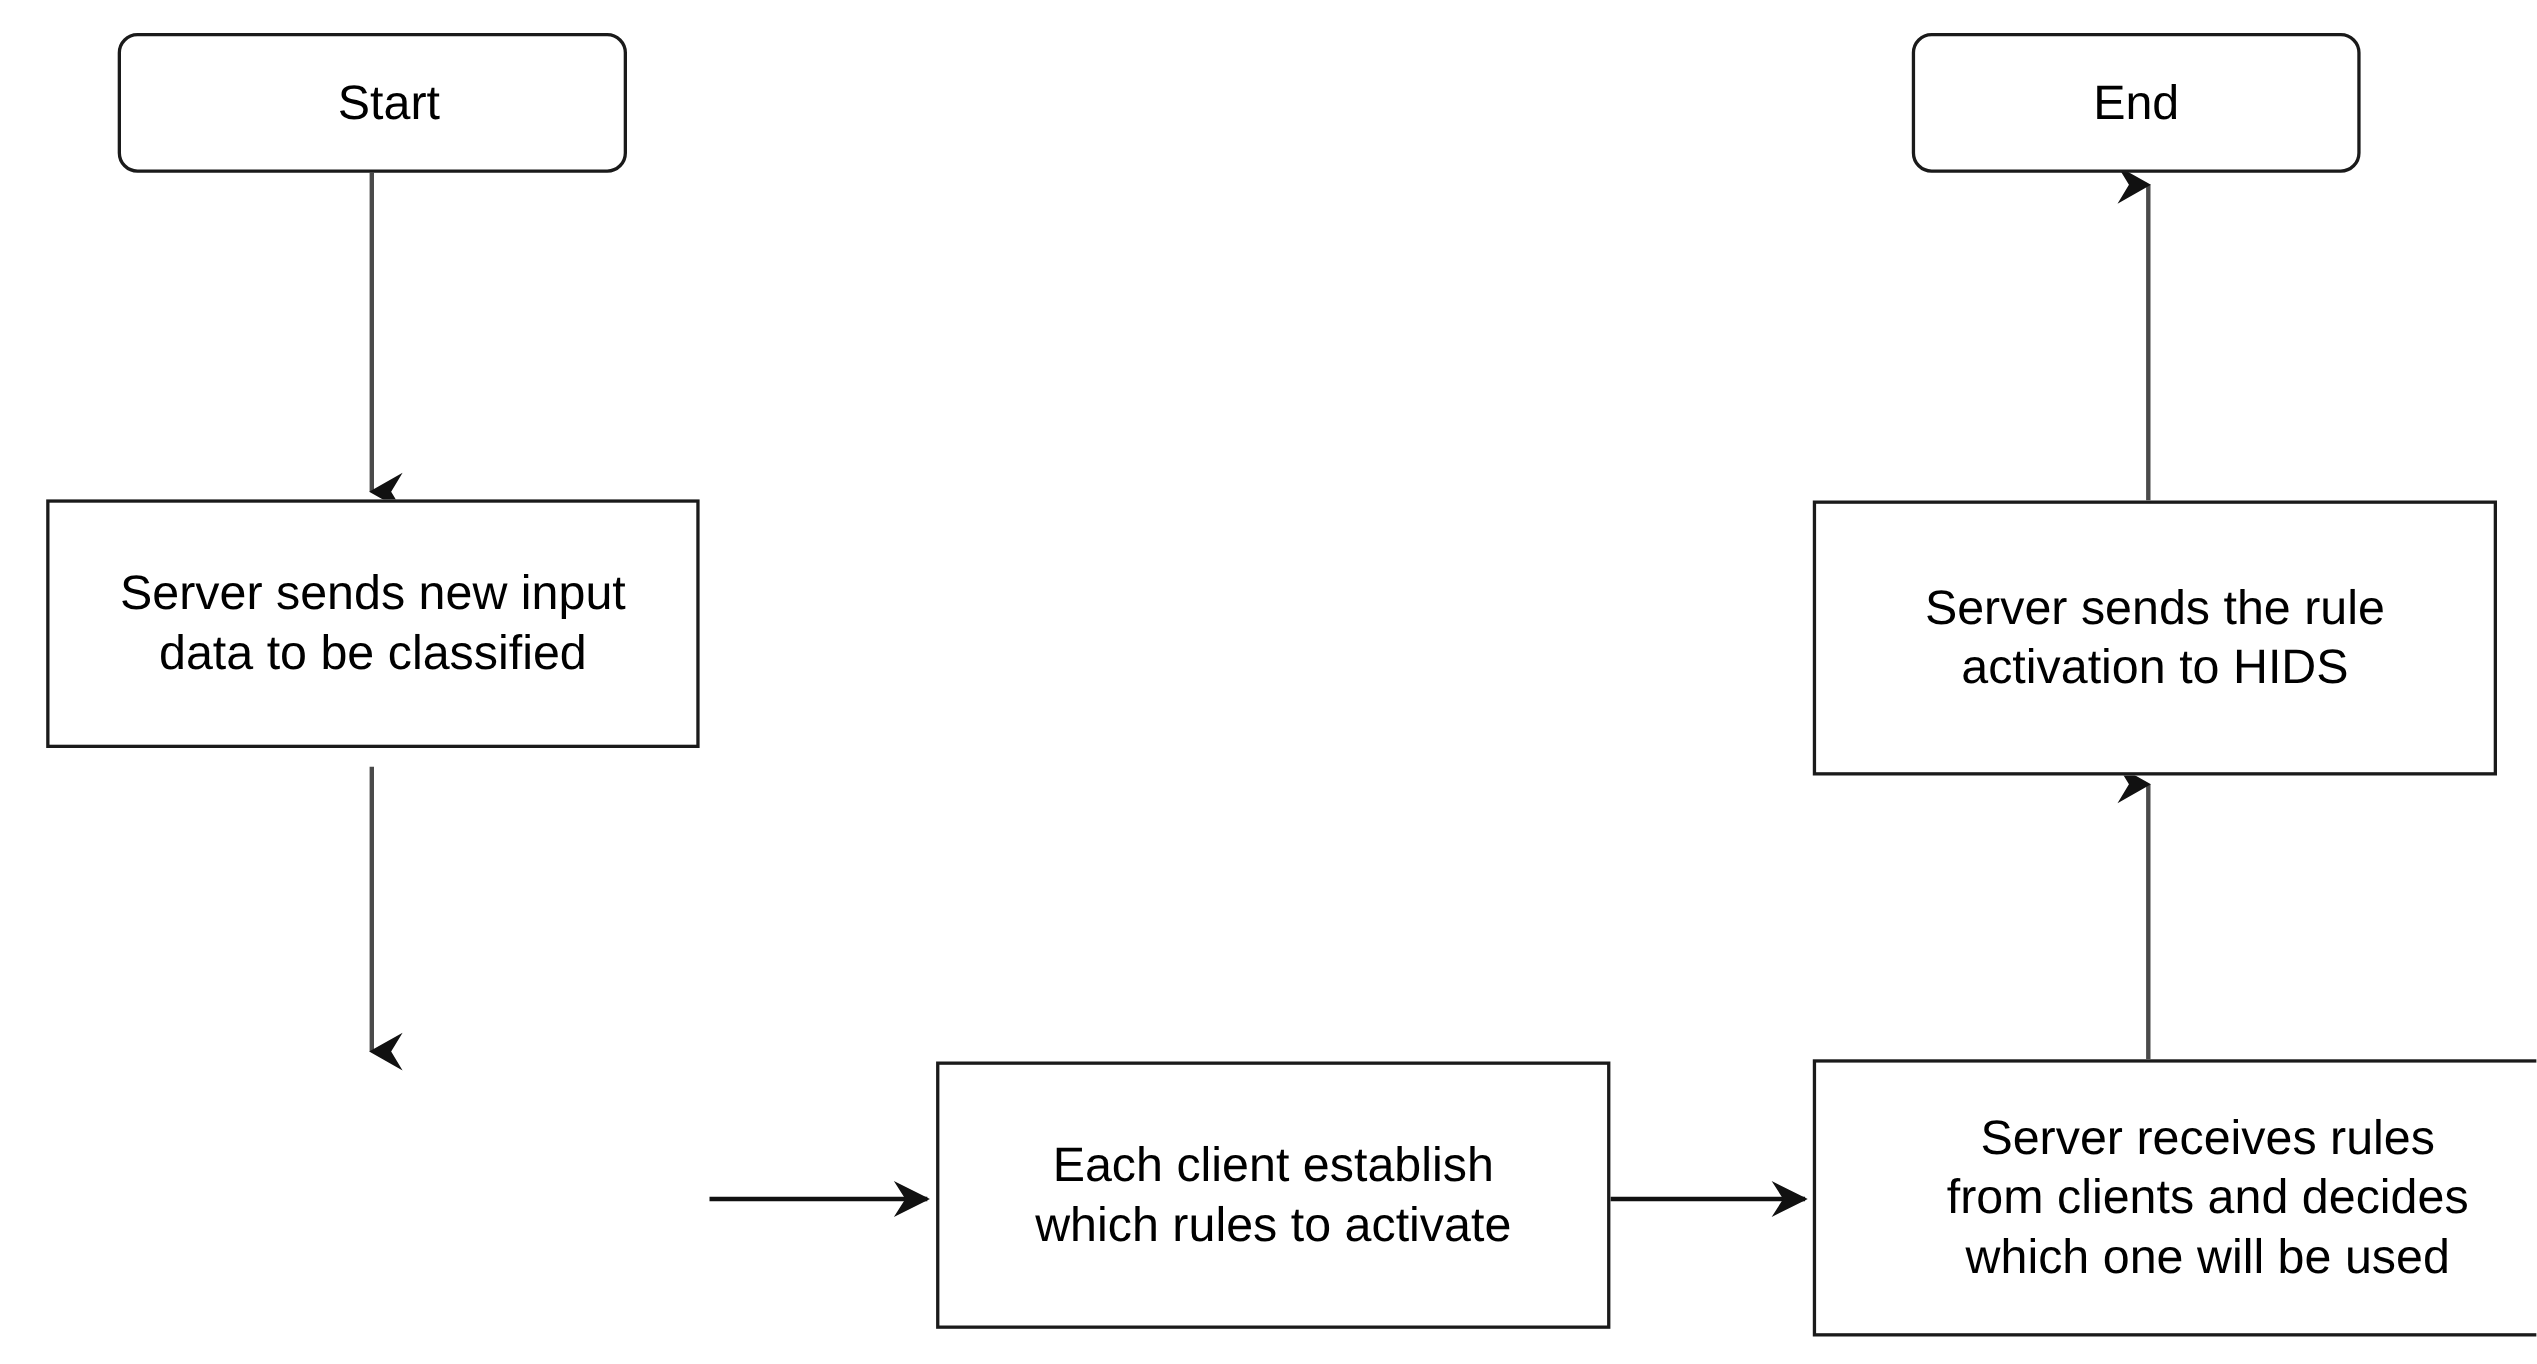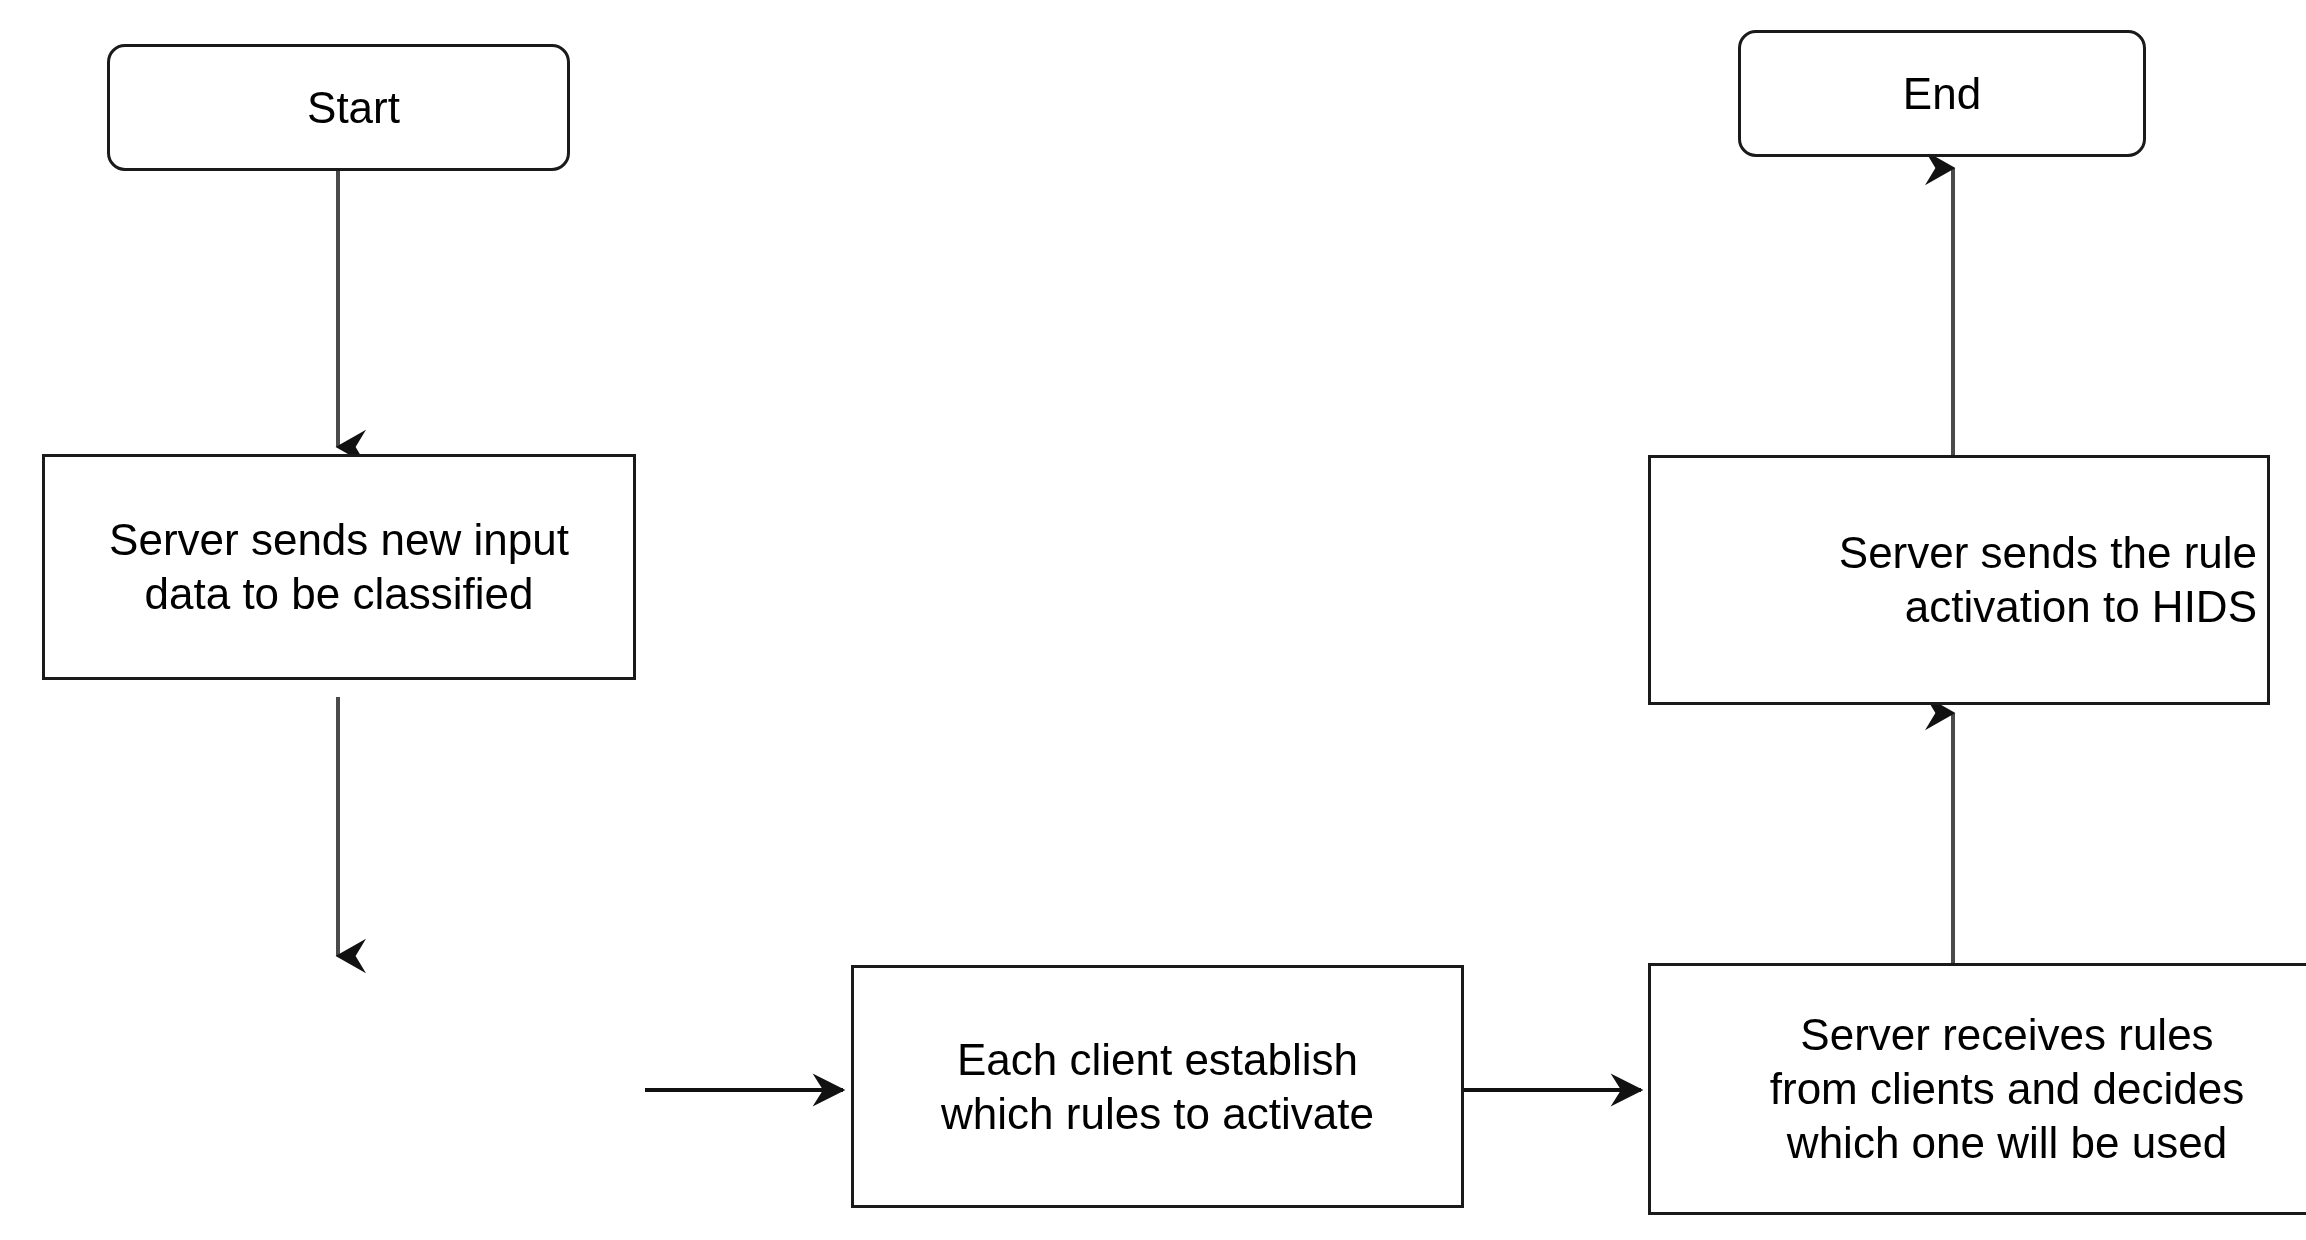--- a/index.html
+++ b/index.html
@@ -79,34 +79,34 @@
 
     <g>
       <line x1="1953" y1="963" x2="1953" y2="713" stroke="#4a4a4a" stroke-width="4" marker-end="url(#arrowdown)"></line>
     </g>
 
     <g>
       <line x1="1953" y1="455" x2="1953" y2="168" stroke="#4a4a4a" stroke-width="4" marker-end="url(#arrowdown)"></line>
     </g>
   </svg>
 
-  <div class="node terminator" id="node-start" style="left:107px; top:44px; width:463px; height:127px;padding-left:40px;">
+  <div class="node terminator" id="node-start" style="left:107px; top:30px; width:463px; height:127px;padding-left:40px;">
     <span class="node-label">Start</span>
   </div>
 
   <div class="node terminator" id="node-end" style="left:1738px; top:30px; width:408px; height:127px;">
     <span class="node-label">End</span>
   </div>
 
   <div class="node" id="node-server-sends-input" style="left:42px; top:454px; width:594px; height:226px;">
     <span class="node-label">Server sends new input
 data to be classified</span>
   </div>
 
-  <div class="node" id="node-server-sends-rule" style="left:1648px; top:455px; width:622px; height:250px;text-align:right;">
+  <div class="node" id="node-server-sends-rule" style="left:1648px; top:455px; width:622px; height:250px;">
     <span class="node-label">Server sends the rule
 activation to HIDS</span>
   </div>
 
 
   <div class="node" id="node-each-client-establish" style="left:851px; top:965px; width:613px; height:243px;">
     <span class="node-label">Each client establish
 which rules to activate</span>
   </div>
 

